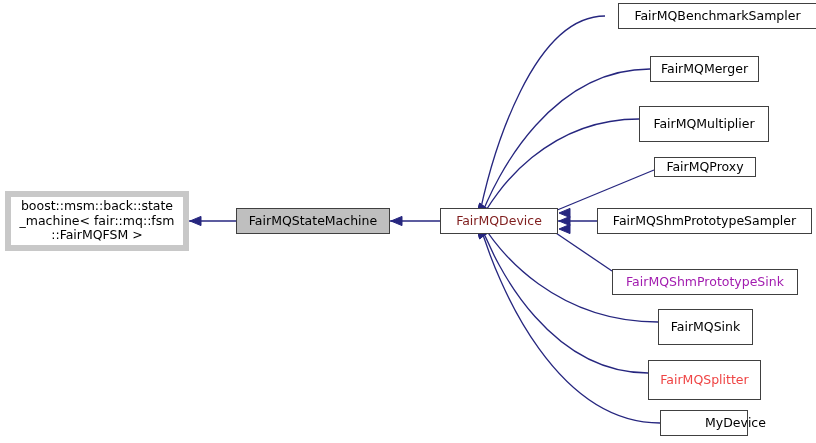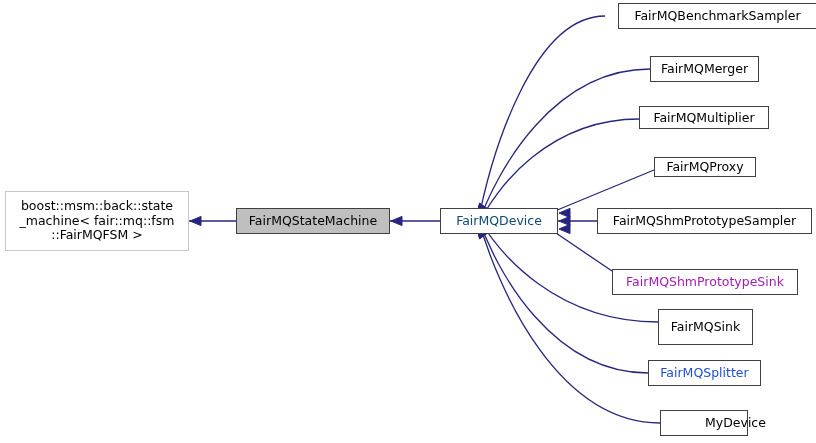--- a/index.html
+++ b/index.html
@@ -5,21 +5,21 @@
   html,body{margin:0;padding:0;background:#ffffff;}
   body{width:816px;height:443px;overflow:hidden;
        font-family:"DejaVu Sans","Liberation Sans",sans-serif;}
   #diagram{position:relative;width:816px;height:443px;background:#ffffff;}
   #edges{position:absolute;left:0;top:0;width:816px;height:443px;}
   .node{position:absolute;box-sizing:border-box;display:flex;align-items:center;
         justify-content:center;text-align:center;background:#ffffff;
         border:1px solid #404040;color:#000000;font-size:12.5px;line-height:14px;
         white-space:nowrap;letter-spacing:0px;}
   .node.hl{background:#bfbfbf;border:1px solid #404040;}
-  .node.tmpl{border:1px solid #3b82f6;white-space:normal;font-size:12.5px;
+  .node.tmpl{border:6px solid #3b82f6;white-space:normal;font-size:12.5px;
              line-height:14.5px;padding:2px 4px;}
   .node.tmpl .ml{display:block;width:100%;}
   .lbl{display:block;width:100%;}
 </style>
 </head>
 <body>
 
 <div id="diagram">
   <svg id="edges" viewBox="0 0 816 443" width="816" height="443" xmlns="http://www.w3.org/2000/svg">
       <g>
@@ -71,44 +71,44 @@
       <div class="node tmpl" style="left: 5px; top: 191px; width: 184px; height: 60px; background: rgb(255, 255, 255); border-color: rgb(200, 200, 200); color: rgb(0, 0, 0);">
         <div>
           <span class="ml">boost::msm::back::state</span>
           <span class="ml">_machine&lt; fair::mq::fsm</span>
           <span class="ml">::FairMQFSM &gt;</span>
         </div>
       </div>
       <div class="node hl" style="left: 236px; top: 208px; width: 154px; height: 26px; background: rgb(191, 191, 191); border-color: rgb(64, 64, 64); color: rgb(0, 0, 0);">
         <span class="lbl">FairMQStateMachine</span>
       </div>
-      <div class="node" style="left: 440px; top: 208px; width: 118px; height: 26px; background: rgb(255, 255, 255); border-color: rgb(64, 64, 64); color: #0c4a6e;">
+      <div class="node" style="left: 440px; top: 208px; width: 118px; height: 26px; background: rgb(255, 255, 255); border-color: rgb(64, 64, 64); color: #7f1d1d;">
         <span class="lbl">FairMQDevice</span>
       </div>
       <div class="node" style="left: 618px; top: 3px; width: 199px; height: 26px; background: rgb(255, 255, 255); border-color: rgb(64, 64, 64); color: rgb(0, 0, 0);">
         <span class="lbl">FairMQBenchmarkSampler</span>
       </div>
       <div class="node" style="left: 650px; top: 56px; width: 109px; height: 26px; background: rgb(255, 255, 255); border-color: rgb(64, 64, 64); color: rgb(0, 0, 0);">
         <span class="lbl">FairMQMerger</span>
       </div>
-      <div class="node" style="left: 639px; top: 106px; width: 130px; height: 23px; background: rgb(255, 255, 255); border-color: rgb(64, 64, 64); color: rgb(0, 0, 0);">
+      <div class="node" style="left: 639px; top: 106px; width: 130px; height: 36px; background: rgb(255, 255, 255); border-color: rgb(64, 64, 64); color: rgb(0, 0, 0);">
         <span class="lbl">FairMQMultiplier</span>
       </div>
       <div class="node" style="left: 654px; top: 157px; width: 102px; height: 20px; background: rgb(255, 255, 255); border-color: rgb(64, 64, 64); color: rgb(0, 0, 0);">
         <span class="lbl">FairMQProxy</span>
       </div>
       <div class="node" style="left: 597px; top: 208px; width: 215px; height: 26px; background: rgb(255, 255, 255); border-color: rgb(64, 64, 64); color: rgb(0, 0, 0);">
         <span class="lbl">FairMQShmPrototypeSampler</span>
       </div>
       <div class="node" style="left: 612px; top: 269px; width: 186px; height: 26px; background: rgb(255, 255, 255); border-color: rgb(64, 64, 64); color: #a21caf;">
         <span class="lbl">FairMQShmPrototypeSink</span>
       </div>
       <div class="node" style="left: 658px; top: 309px; width: 95px; height: 36px; background: rgb(255, 255, 255); border-color: rgb(64, 64, 64); color: rgb(0, 0, 0);">
         <span class="lbl">FairMQSink</span>
       </div>
-      <div class="node" style="left: 648px; top: 360px; width: 113px; height: 26px; background: rgb(255, 255, 255); border-color: rgb(64, 64, 64); color: #1d4ed8;">
+      <div class="node" style="left: 648px; top: 360px; width: 113px; height: 40px; background: rgb(255, 255, 255); border-color: rgb(64, 64, 64); color: #ef4444;">
         <span class="lbl">FairMQSplitter</span>
       </div>
       <div class="node" style="left: 660px; top: 410px; width: 88px; height: 26px; background: rgb(255, 255, 255); border-color: rgb(64, 64, 64); color: rgb(0, 0, 0); padding-left: 44px;">
         <span class="lbl">MyDevice</span>
       </div>
     </div>
 </div>
 
 </body></html>

